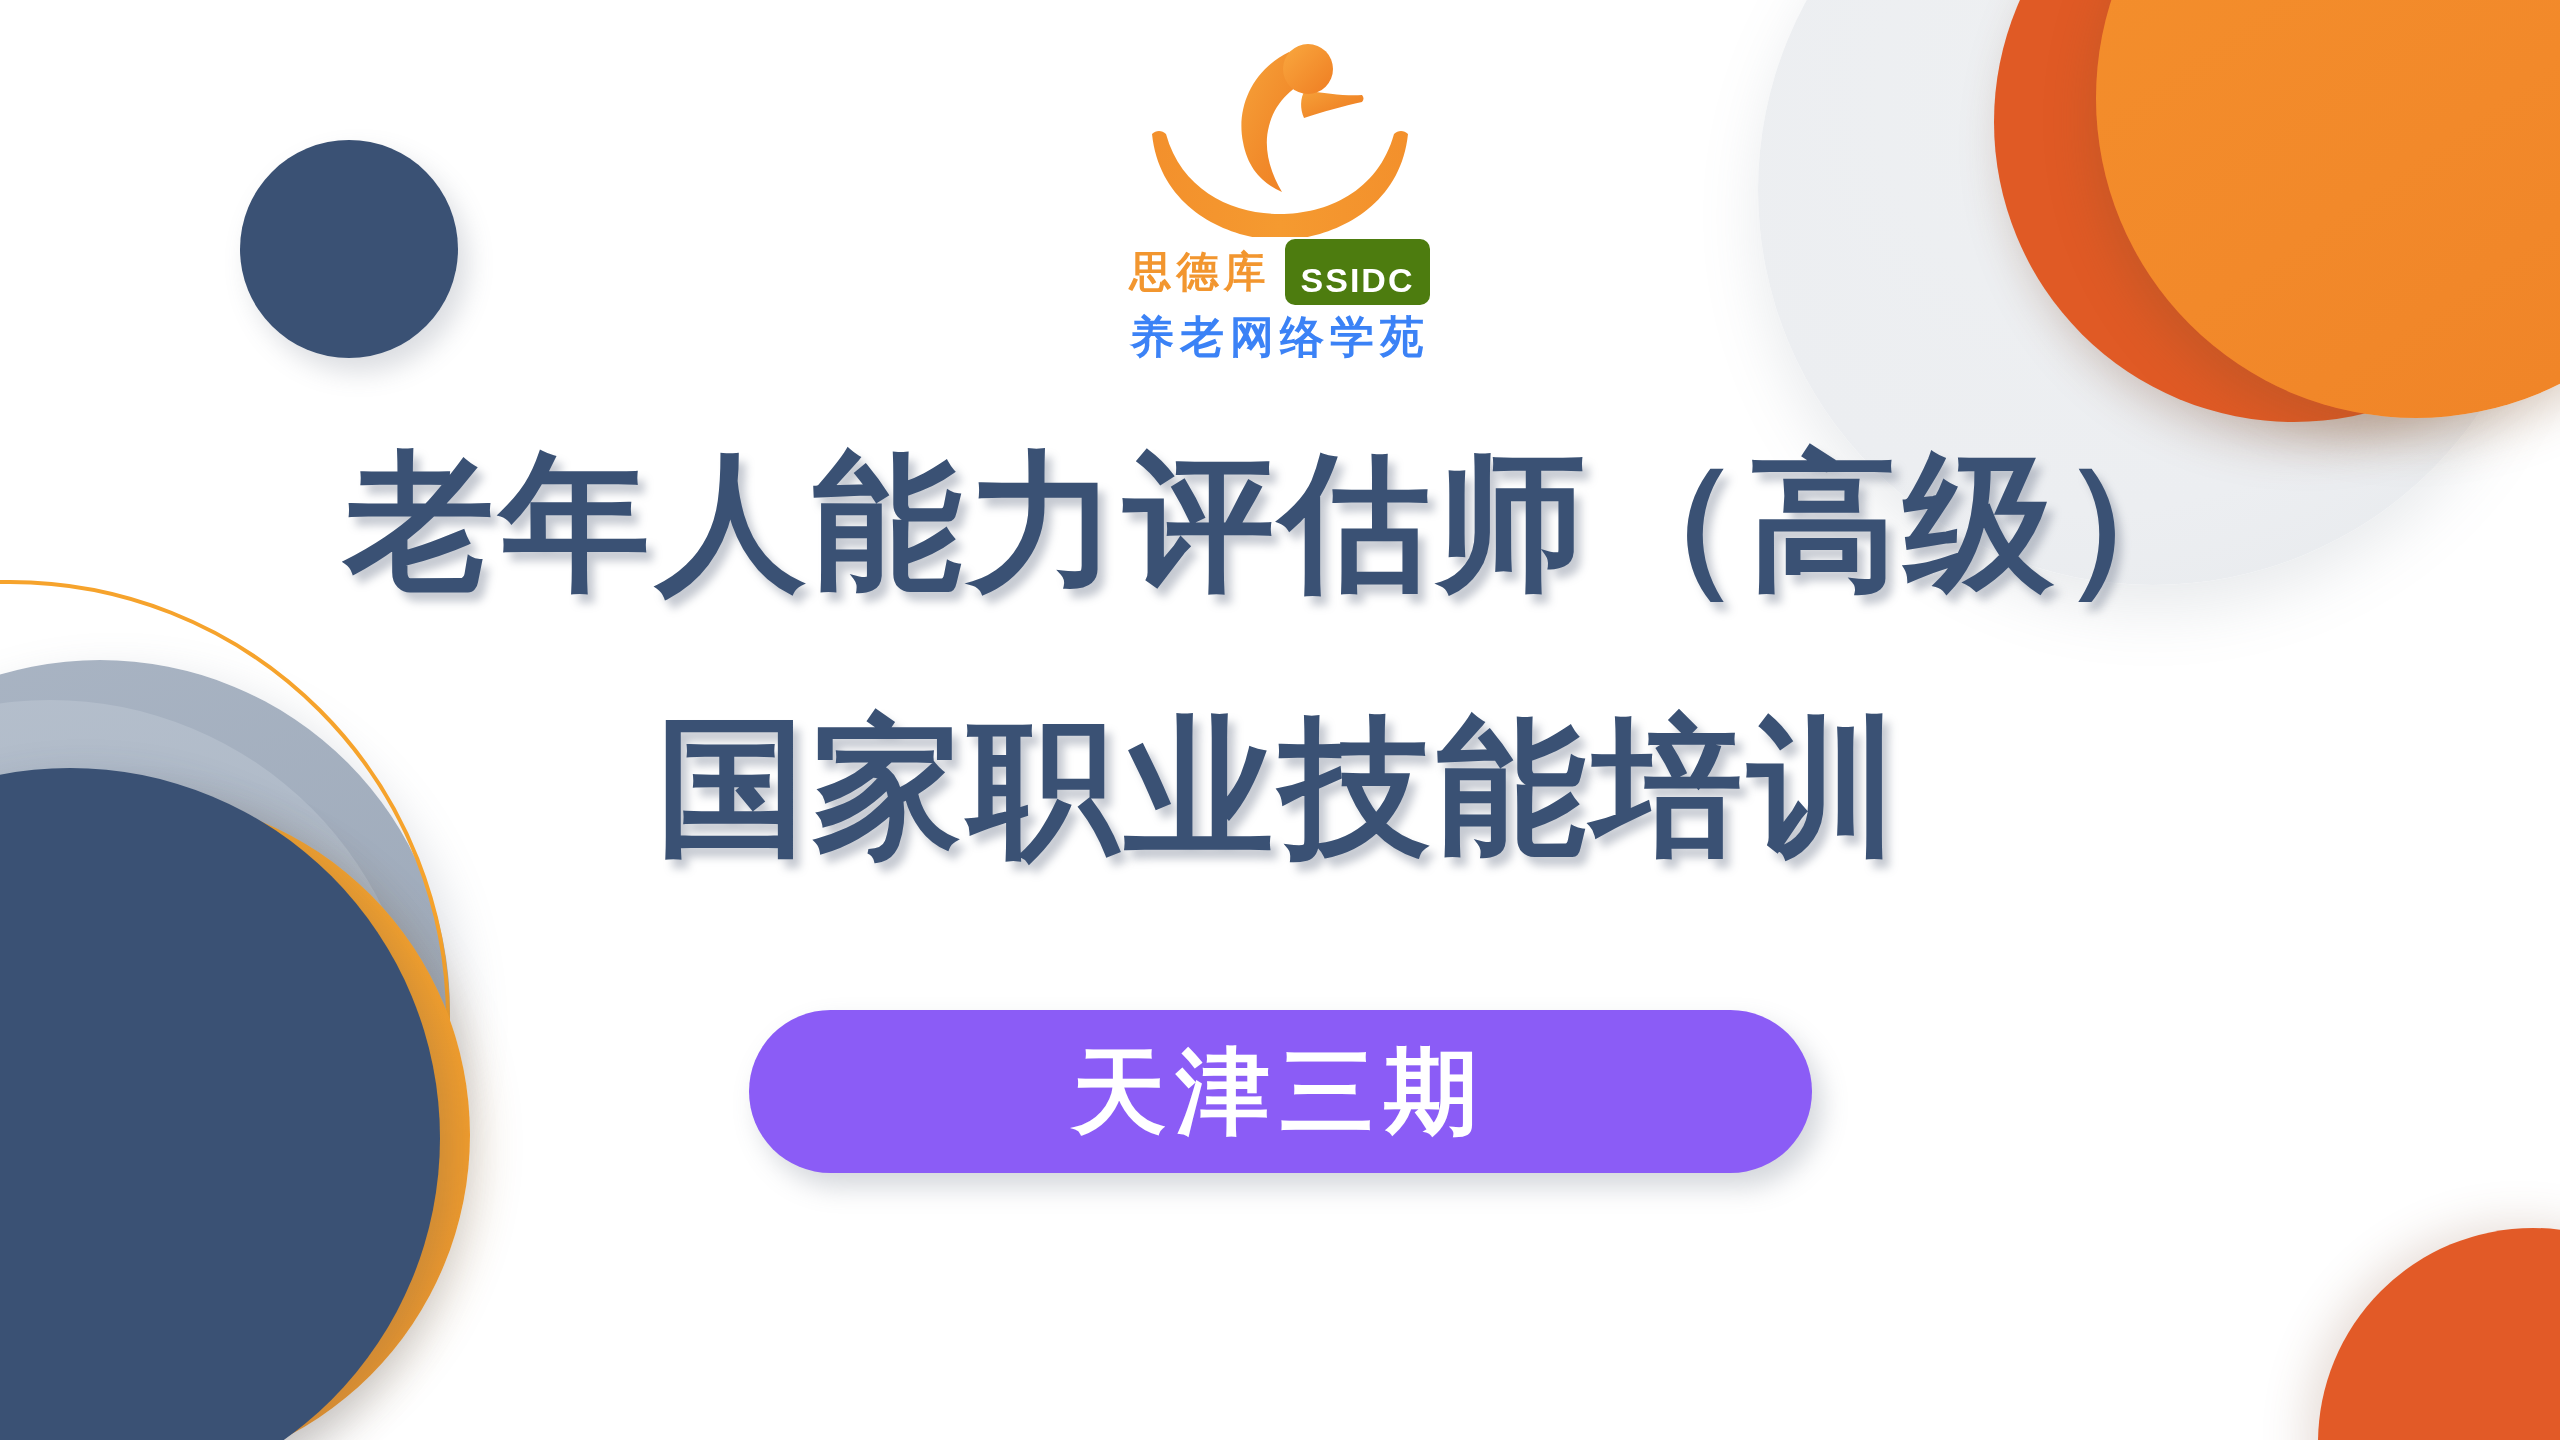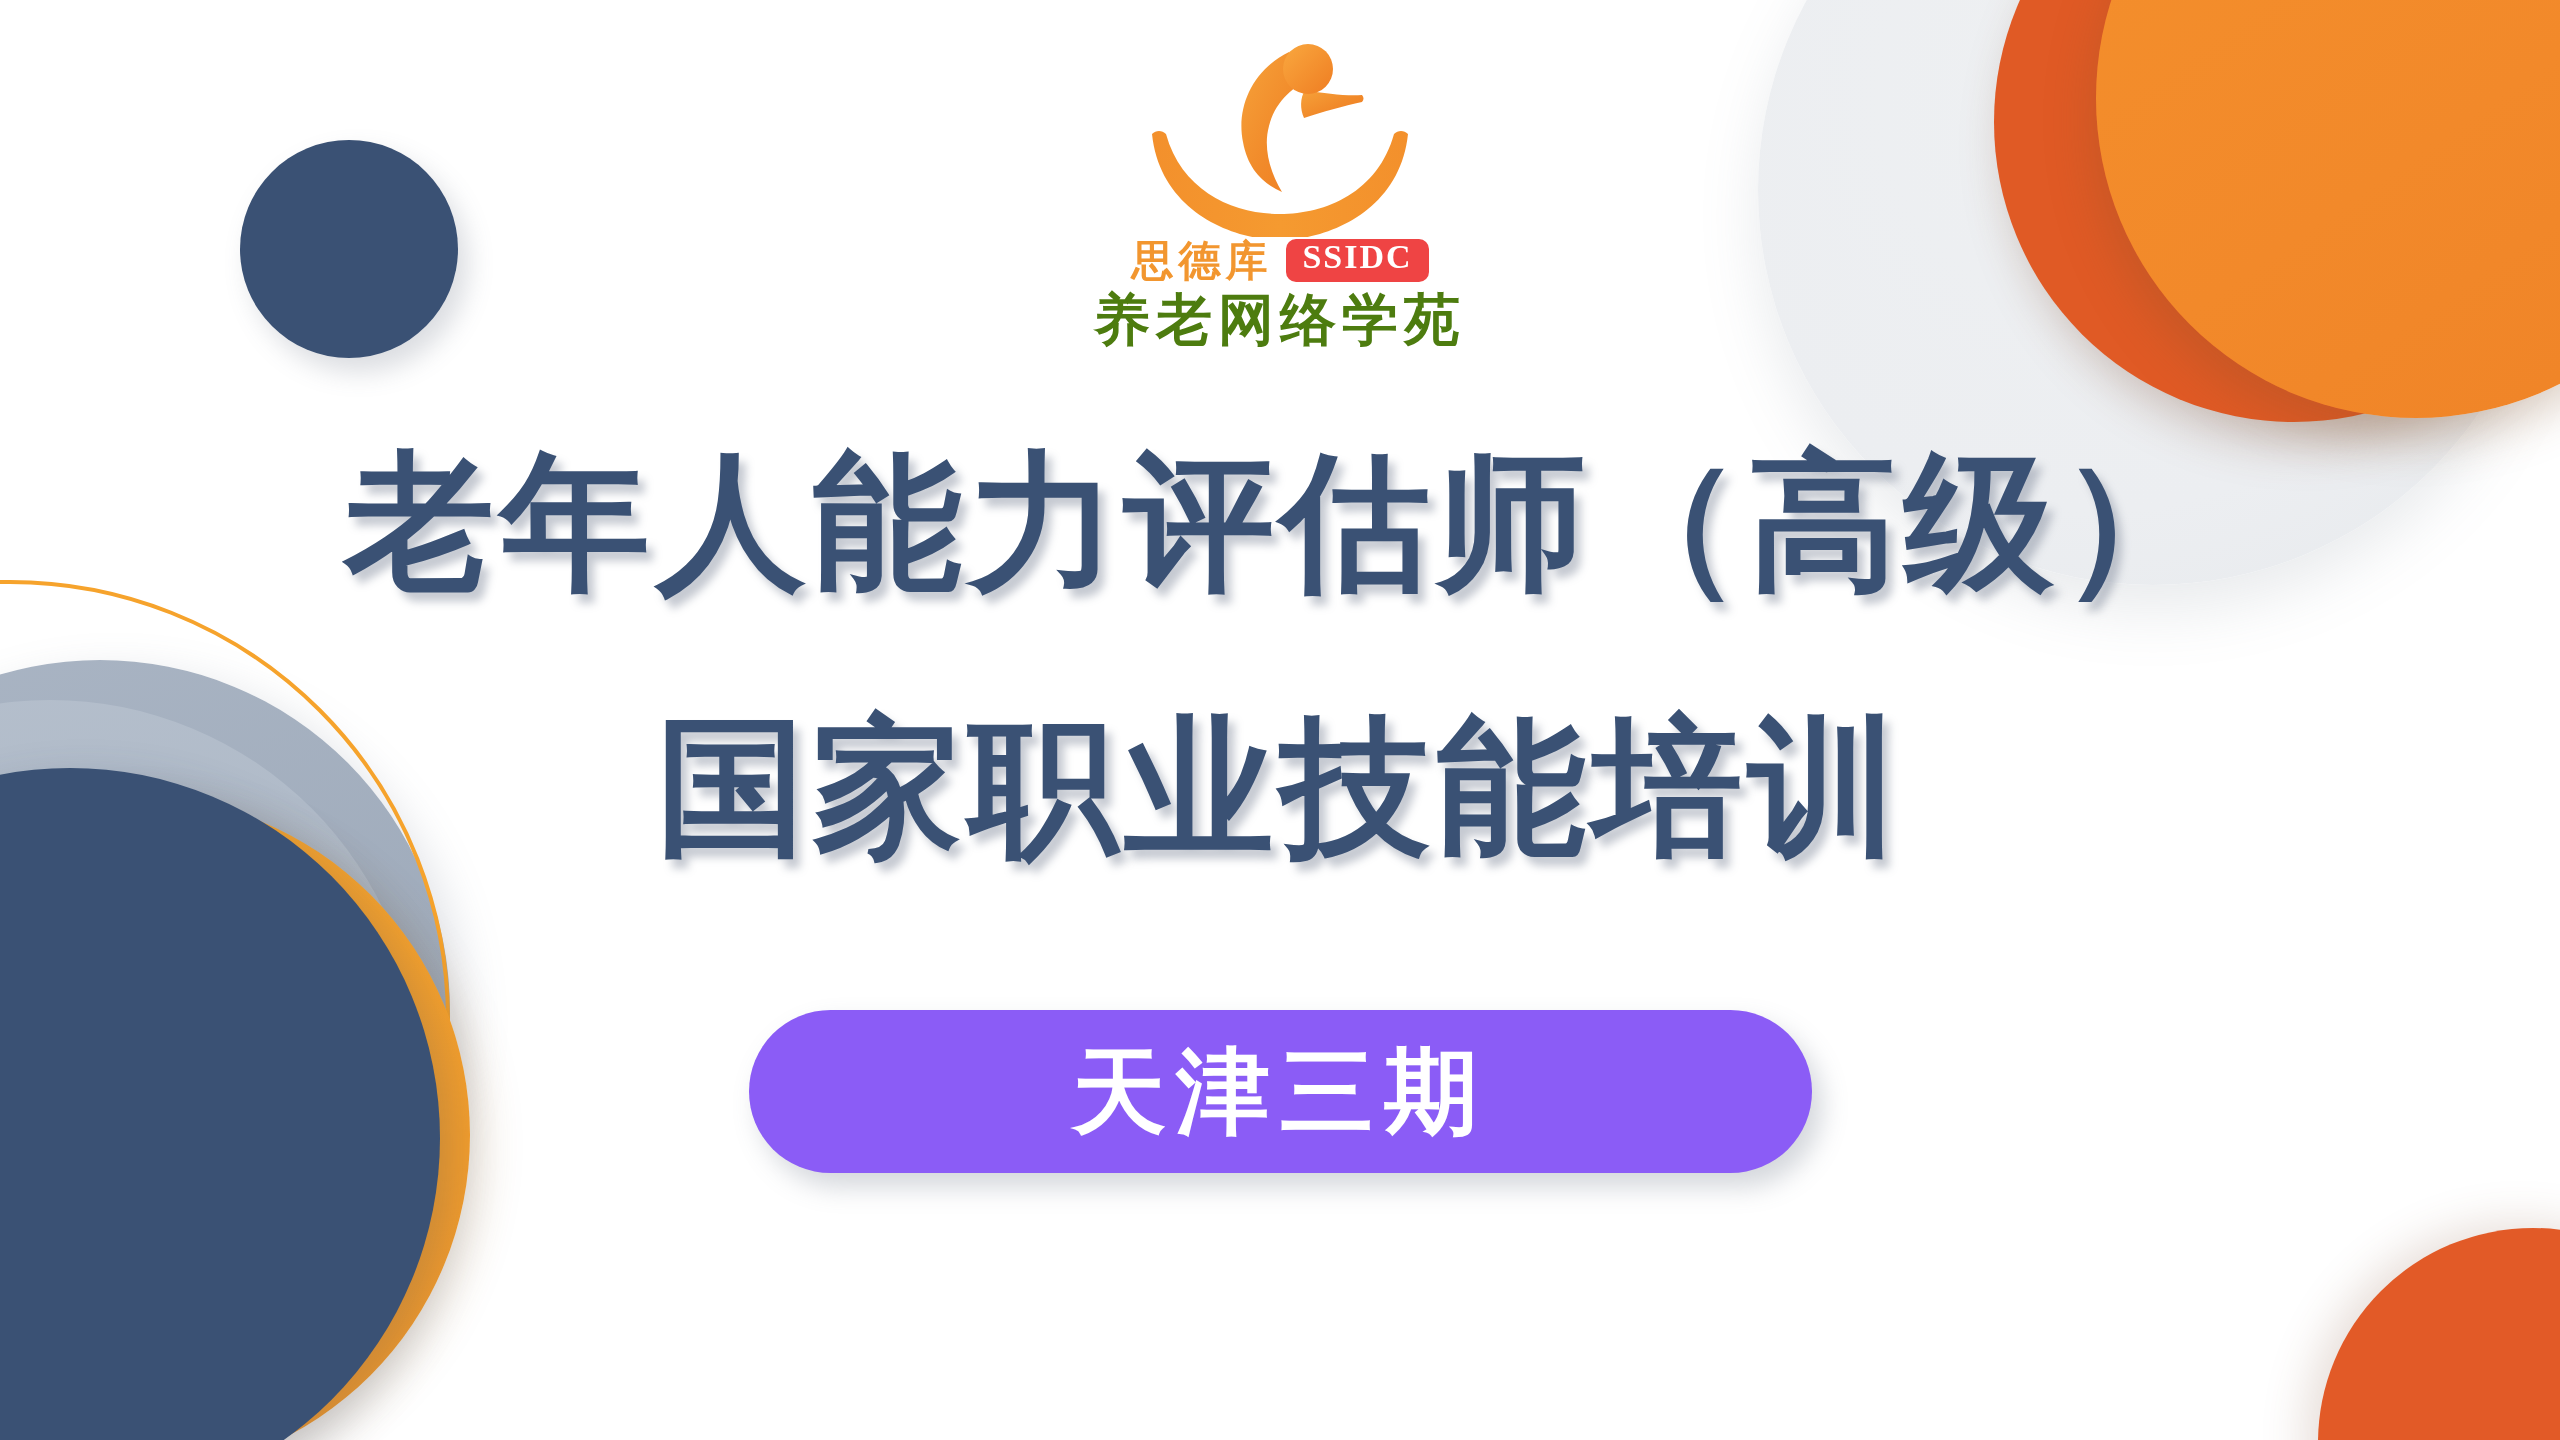--- a/index.html
+++ b/index.html
@@ -152,37 +152,37 @@
   }
   .logo-cn-1 {
     font-family: "DejaVu Sans", "Liberation Sans", sans-serif;
     font-weight: bold;
     font-size: 42px;
     letter-spacing: 5px;
     color: #f2962f;
     line-height: 1;
   }
   .logo-ssidc-chip {
-    background: #ef4444;
+    background: #4d7c0f;
     border-radius: 10px;
-    padding: 1px 16px 8px 16px;
+    padding: 24px 16px 8px 16px;
     color: #ffffff;
-    font-family: Liberation Serif, serif;
+    font-family: Liberation Sans, sans-serif;
     font-weight: bold;
     font-size: 34px;
     letter-spacing: 2px;
     line-height: 1;
   }
   .logo-cn-2 {
     margin-top: 10px;
     font-family: "DejaVu Sans", "Liberation Sans", sans-serif;
     font-weight: bold;
-    font-size: 56px;
+    font-size: 44px;
     letter-spacing: 6px;
-    color: #4d7c0f;
+    color: #3b82f6;
     line-height: 1;
   }
 
   
   .headline {
     position: absolute;
     left: 0;
     right: 0;
     text-align: center;
     color: #3a5174;

